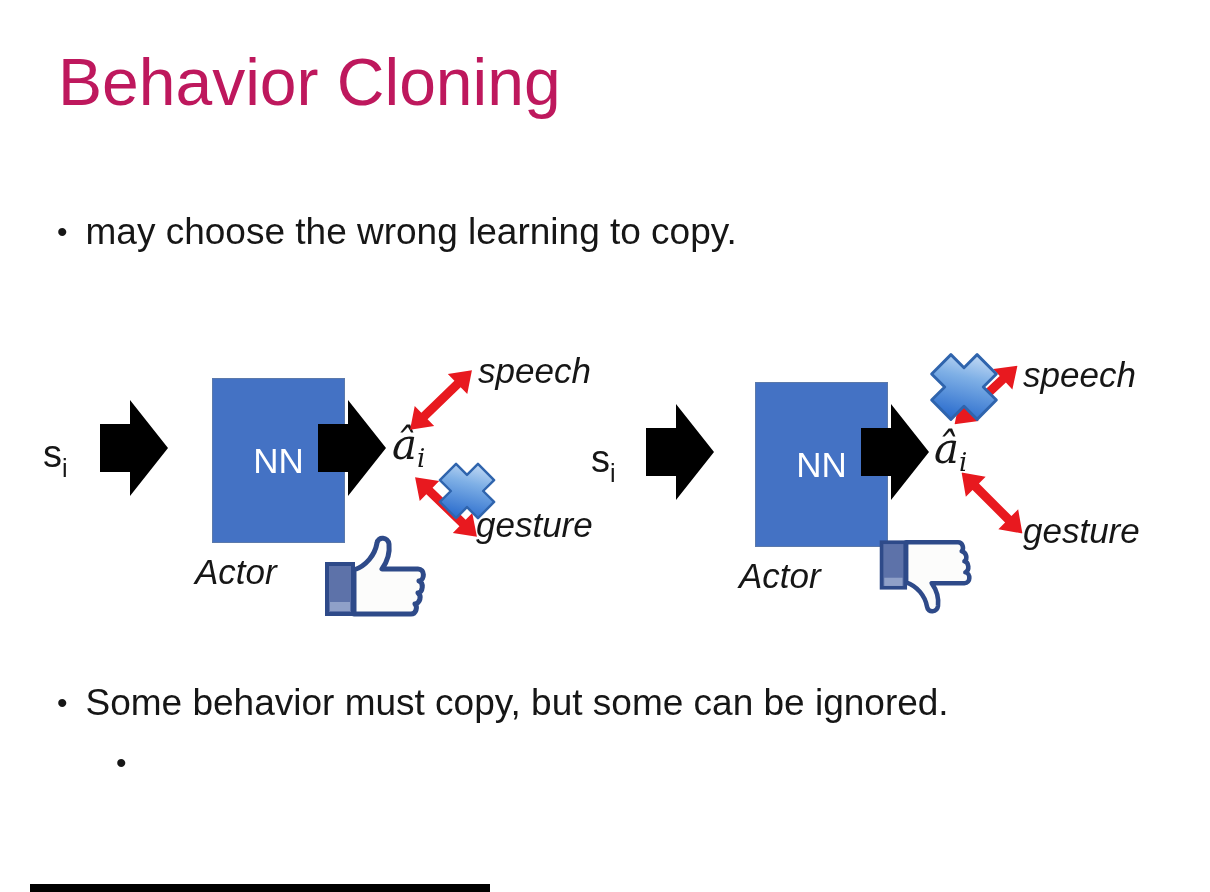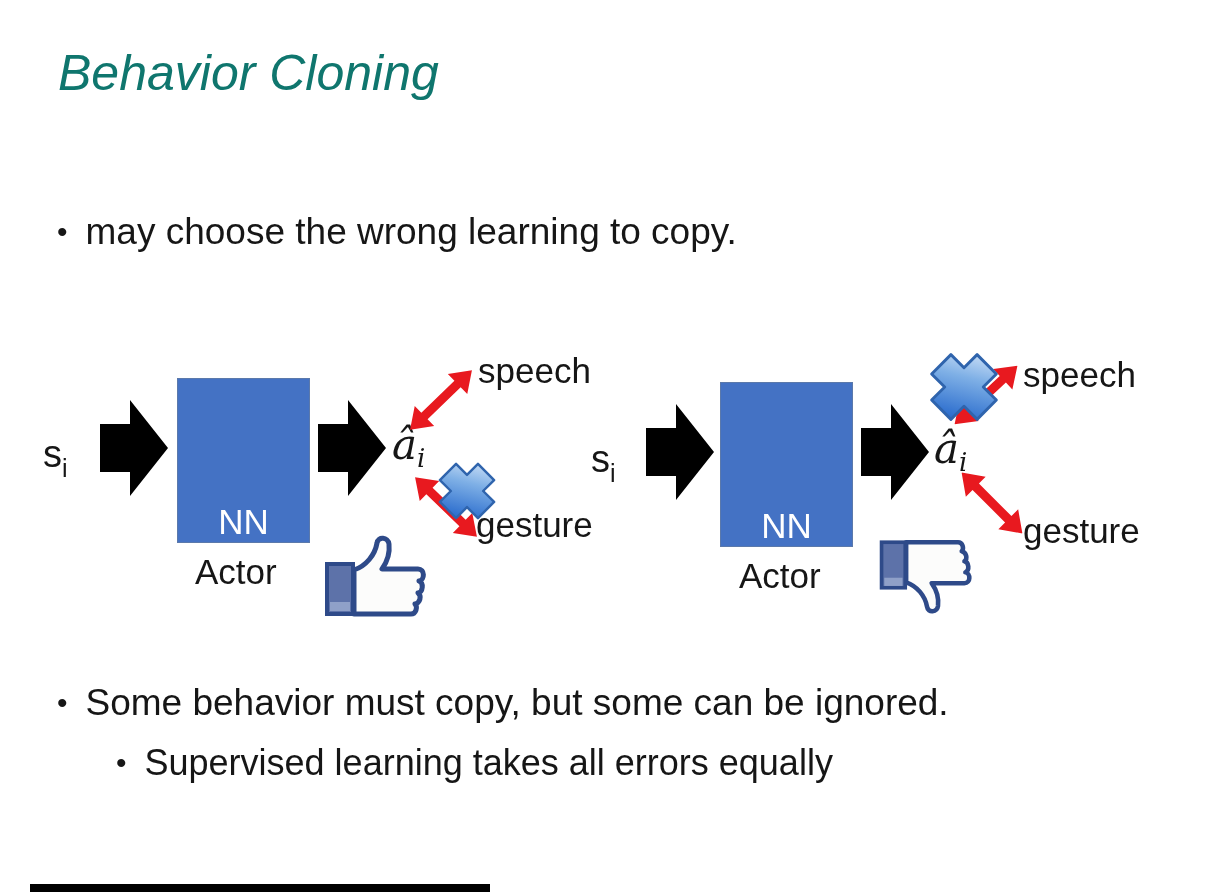--- a/index.html
+++ b/index.html
@@ -2,35 +2,35 @@
 <html><head>
 <meta charset="utf-8">
 <style>
   html,body{margin:0;padding:0;background:#ffffff;}
   #slide{
     position:relative;width:1210px;height:892px;background:#ffffff;overflow:hidden;
     font-family:"Liberation Sans",sans-serif;color:#161616;
   }
   .abs{position:absolute;}
   #title{
-    left:58px;top:44px;font-size:50px;font-weight:300;letter-spacing:0px;color:#0f766e;font-style:italic;
+    left:58px;top:44px;font-size:66px;font-weight:300;letter-spacing:0px;color:#be185d;
   }
   .bullet-row{display:flex;align-items:flex-start;}
   .bullet-marker{font-size:30px;line-height:52px;margin-right:18px;}
   .bullet-text{font-size:37px;line-height:52px;}
   .sub-bullet-text{font-size:36px;line-height:50px;}
   .nn-box{
-    background:#4472c4;border:1px solid #5b79ab;display:flex;align-items:flex-end;justify-content:center;
+    background:#4472c4;border:1px solid #5b79ab;display:flex;align-items:center;justify-content:center;margin-left:35px;
   }
   .nn-label{color:#ffffff;font-size:35px;}
   .io-label{font-size:38px;text-align:right;}
   .io-label .sub{font-size:25px;vertical-align:-10px;}
   .ahat{font-family:"DejaVu Serif",serif;font-style:italic;font-size:42px;}
   .ahat .sub{font-size:26px;vertical-align:-8px;}
-  .diagram-text{font-size:35px;}
+  .diagram-text{font-size:35px;font-style:italic;}
   .redarrow{transform-origin:50% 50%;}
   #bottom-bar{left:30px;top:884px;width:460px;height:8px;background:#000000;}
 </style>
 </head>
 <body>
 
 <div id="slide">
 
   <div id="title" class="abs">Behavior Cloning</div>
 
@@ -149,18 +149,17 @@
     </g>
   </svg>
 
   <div class="abs bullet-row" style="left:57px;top:677px;width:1120px;">
     <span class="bullet-marker">•</span>
     <span class="bullet-text">Some behavior must copy, but some can be ignored.</span>
   </div>
 
   <div class="abs bullet-row" style="left:116px;top:738px;width:1050px;">
     <span class="bullet-marker" style="line-height:50px;">•</span>
-    <span class="sub-bullet-text">Supervised learning takes all errors equally</span>
   </div>
 
   <div id="bottom-bar" class="abs"></div>
 
 </div>
 
 </body></html>

